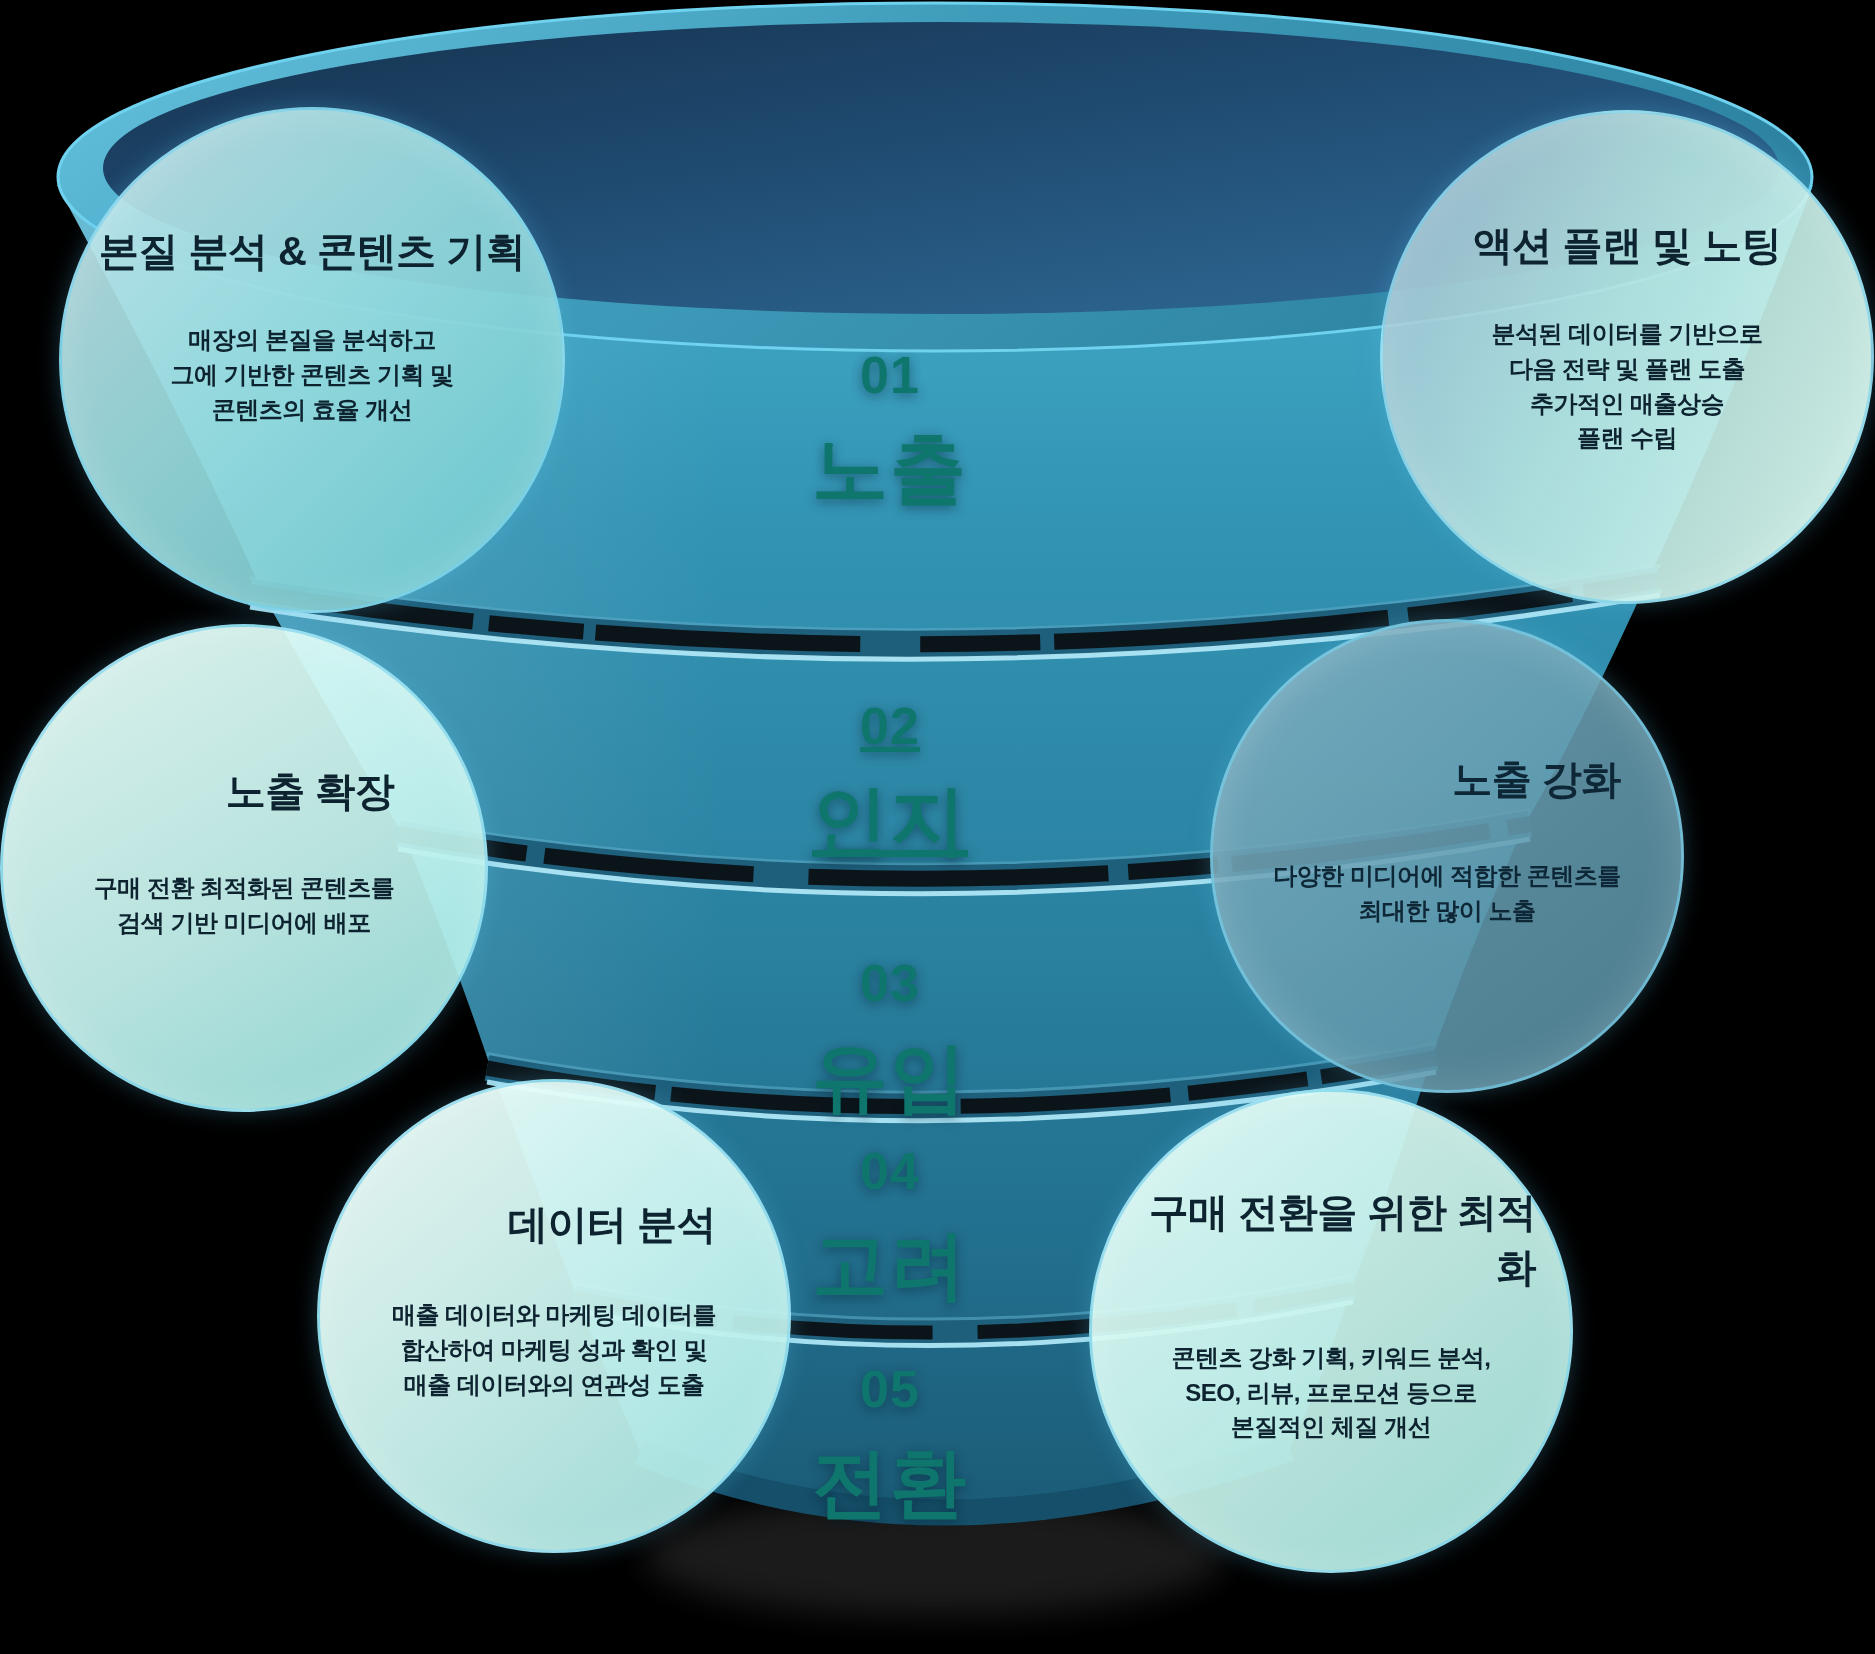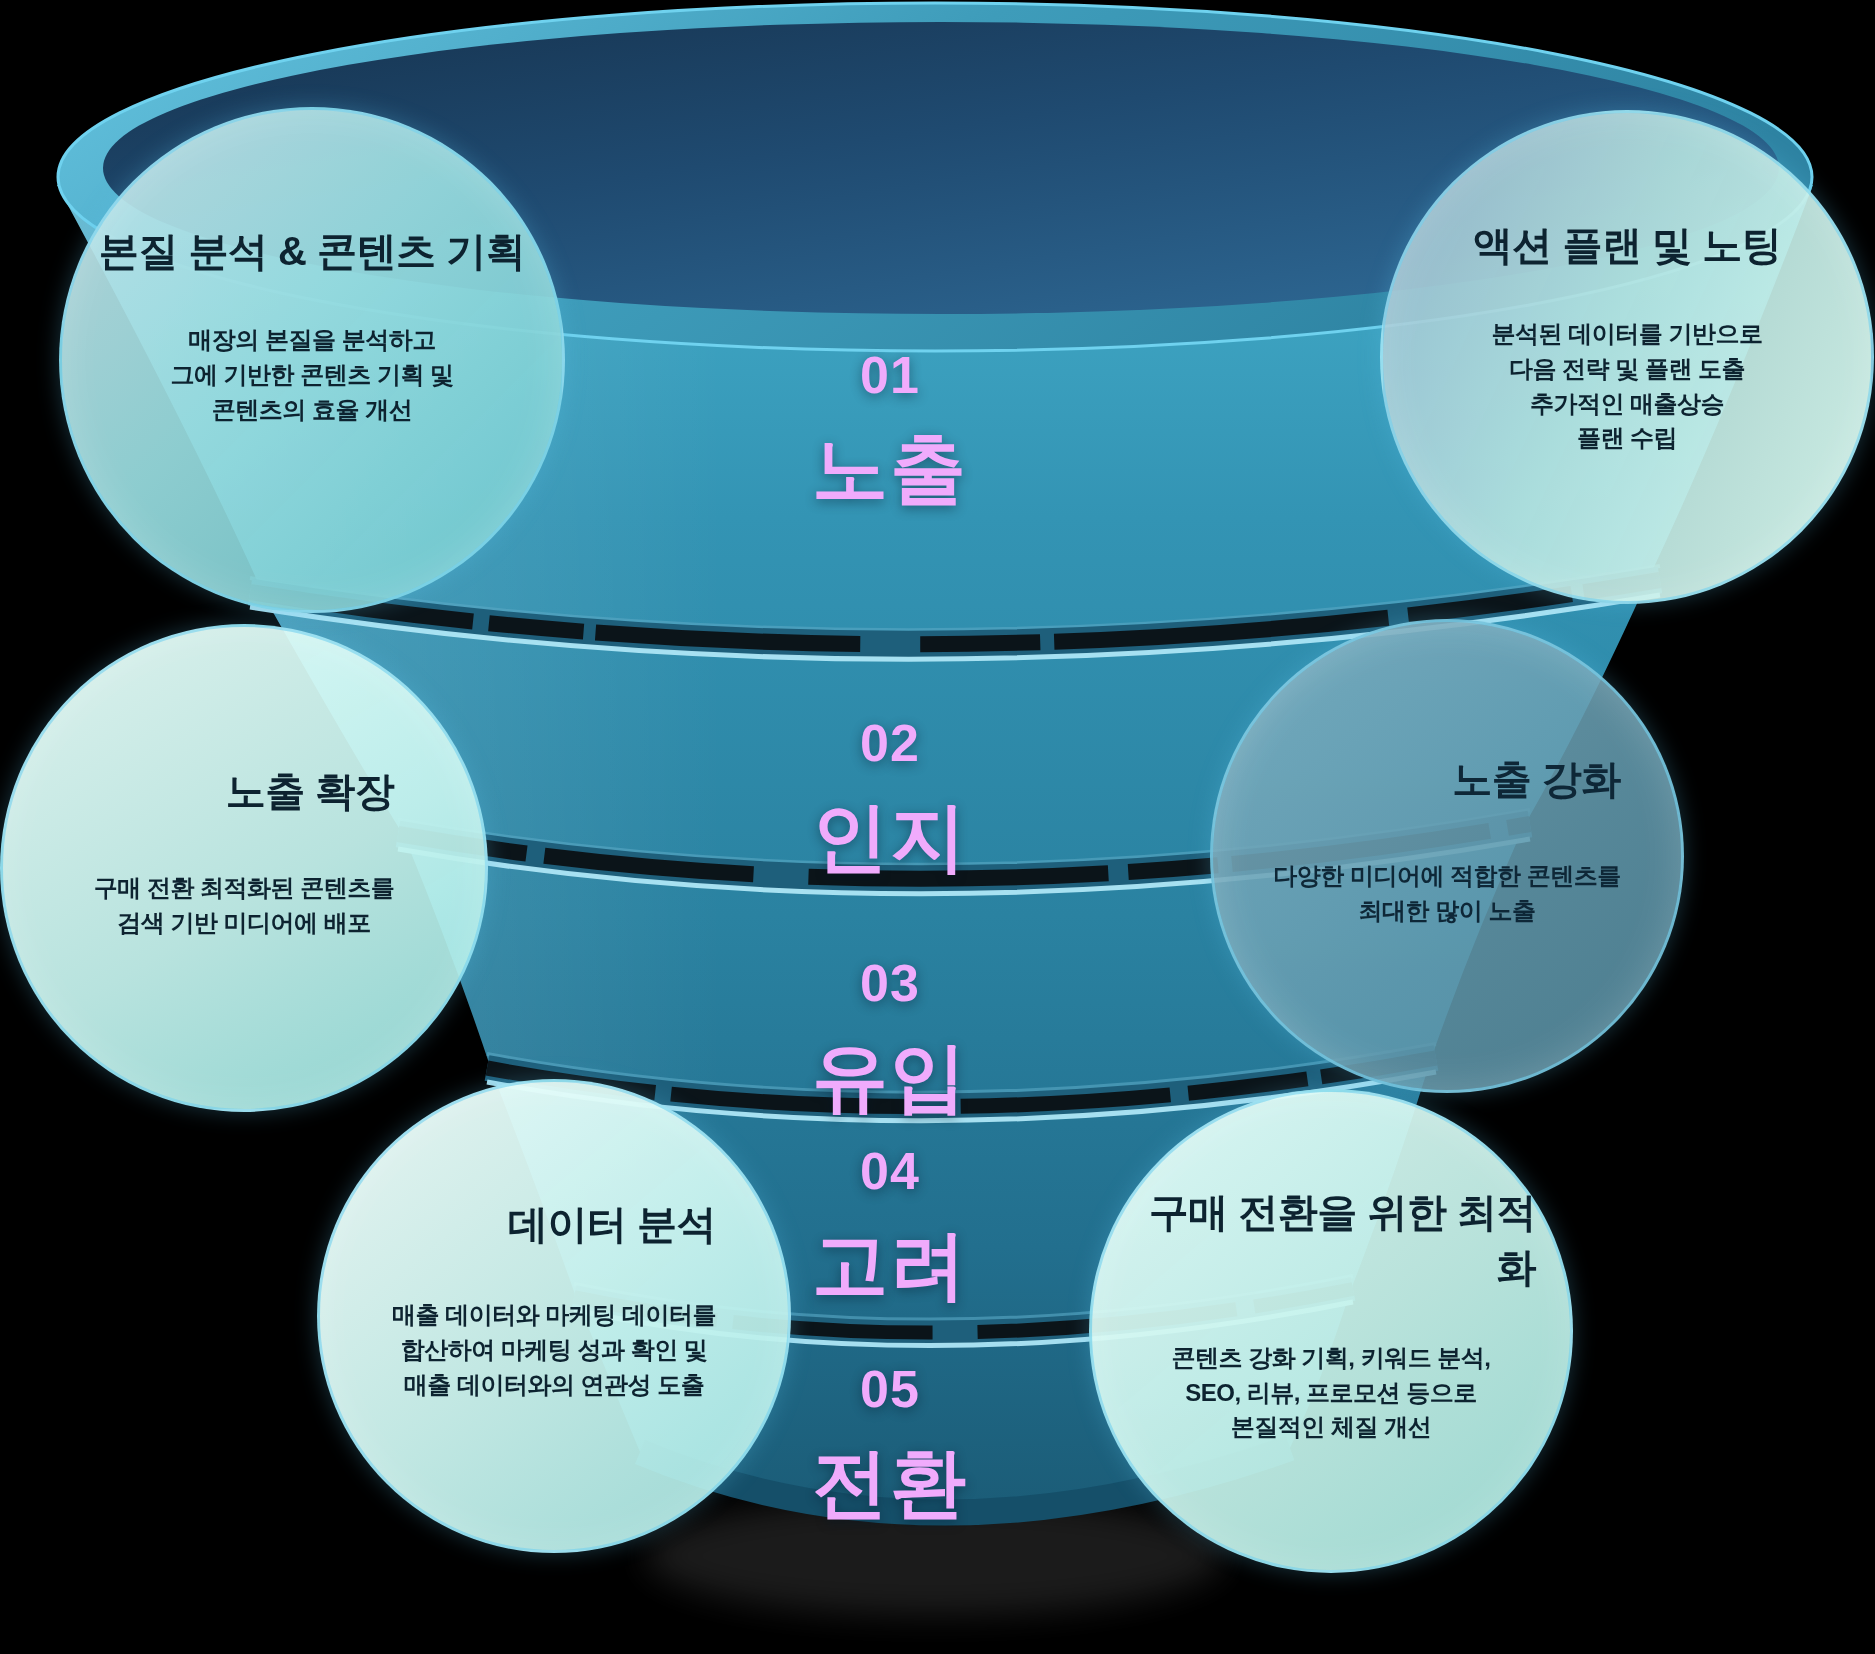--- a/index.html
+++ b/index.html
@@ -11,28 +11,28 @@
     font-family:"Liberation Sans","DejaVu Sans",sans-serif;
   }
   .canvas svg{position:absolute;left:0;top:0;z-index:1;}
 
   
   .stage{
     position:absolute;
     left:640px;width:500px;
     z-index:2;
     text-align:center;
-    color:#f0abfc;
+    color:#0f766e;
     text-shadow:0 3px 12px rgba(0,25,40,.45);
     line-height:1.05;
   }
   .stage .num{display:block;font-size:52px;font-weight:600;letter-spacing:1px;}
   .stage .lbl{display:block;margin-top:26px;font-size:76px;font-weight:900;letter-spacing:2px;}
   .stage-1{top:348px;}
-  .stage-2{top:716px;}
+  .stage-2{top:699px;text-decoration:underline;}
   .stage-3{top:956px;}
   .stage-4{top:1144px;}
   .stage-5{top:1362px;}
 
   
   .bubble{
     position:absolute;border-radius:50%;
     z-index:3;
     display:flex;align-items:center;justify-content:center;
     text-align:center;color:#0d2330;

